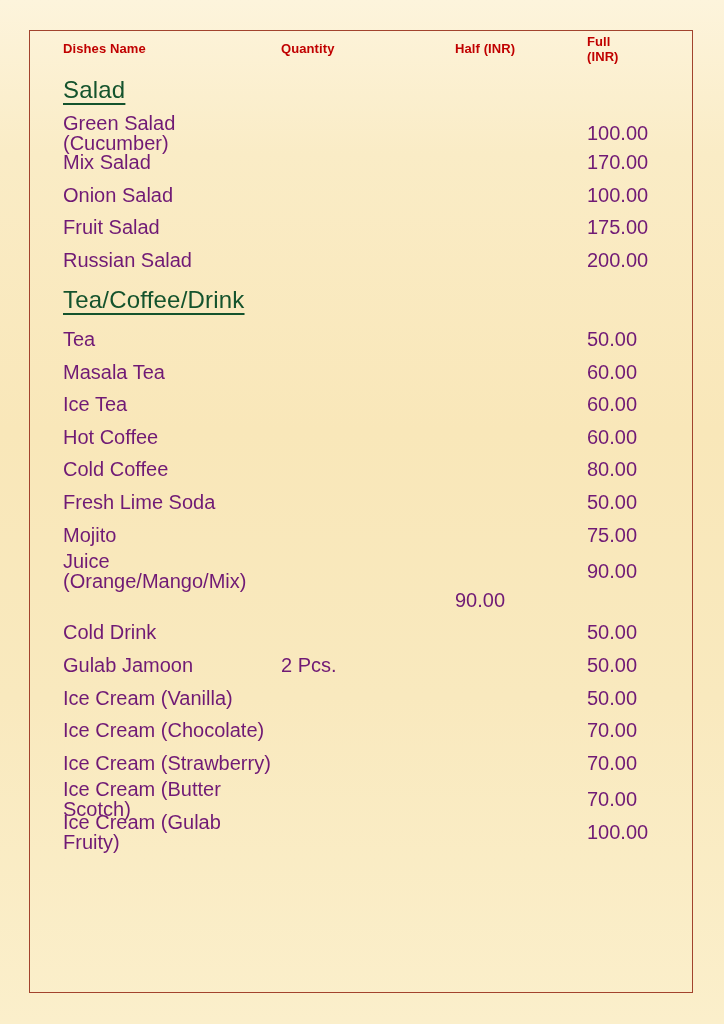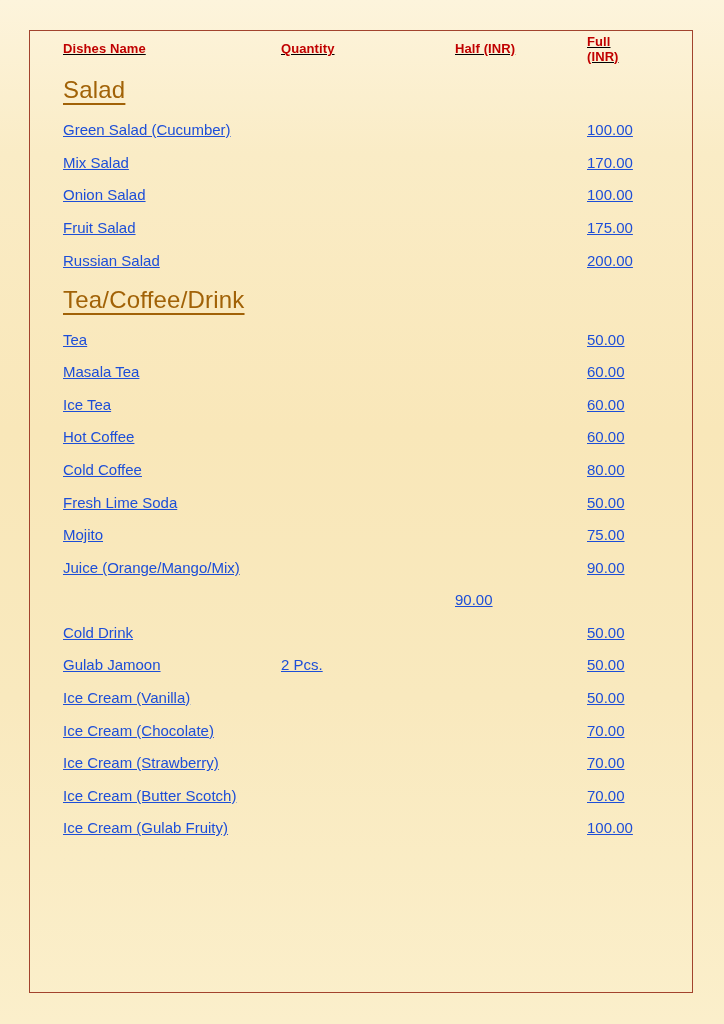--- a/index.html
+++ b/index.html
@@ -28,48 +28,47 @@
   .menu {
     position: absolute;
     left: 63px;
     top: 30px;
     width: 570px;
   }
   .row {
     display: grid;
     grid-template-columns: 218px 174px 132px auto;
     align-items: center;
-    text-decoration: underline;
   }
   .row.header { height: 37px; }
   .row.header .cell {
     font-size: 13px;
     font-weight: bold;
     color: #c00000;
     letter-spacing: 0.1px;
   }
   .section-heading-wrap {
     height: 46.4px;
     display: flex;
     align-items: center;
   }
   .section-heading {
     margin: 0;
     font-size: 24px;
     font-weight: 500;
-    color: #a16207;
+    color: #14532d;
     letter-spacing: 0.2px;
     text-decoration: underline;
     text-decoration-thickness: 2px;
     text-underline-offset: 5px;
   }
   .row.item {
     height: 32.6px;
-    font-size: 15px;
-    color: #1d4ed8;
+    font-size: 20px;
+    color: #701a75;
   }
   .row.item .cell { line-height: 1; }
 </style>
 </head>
 <body>
 
 <div class="page-border"></div>
 
 <div class="menu">
   <div class="row header">

